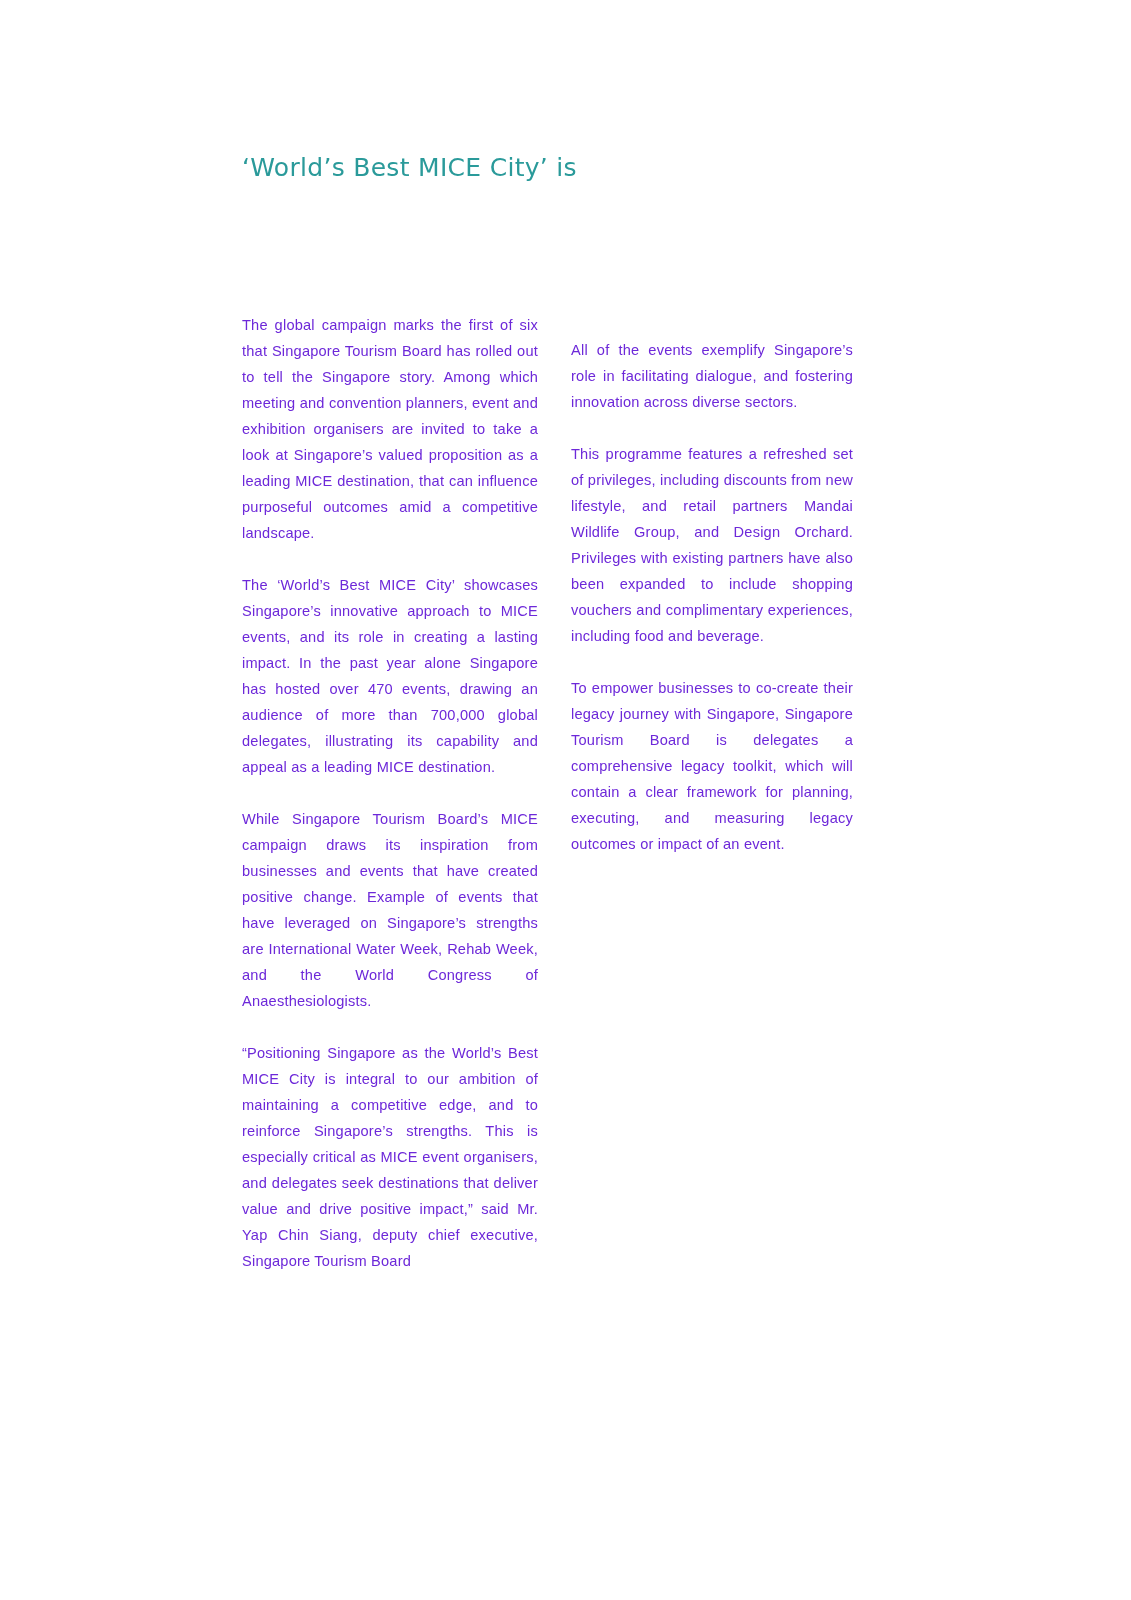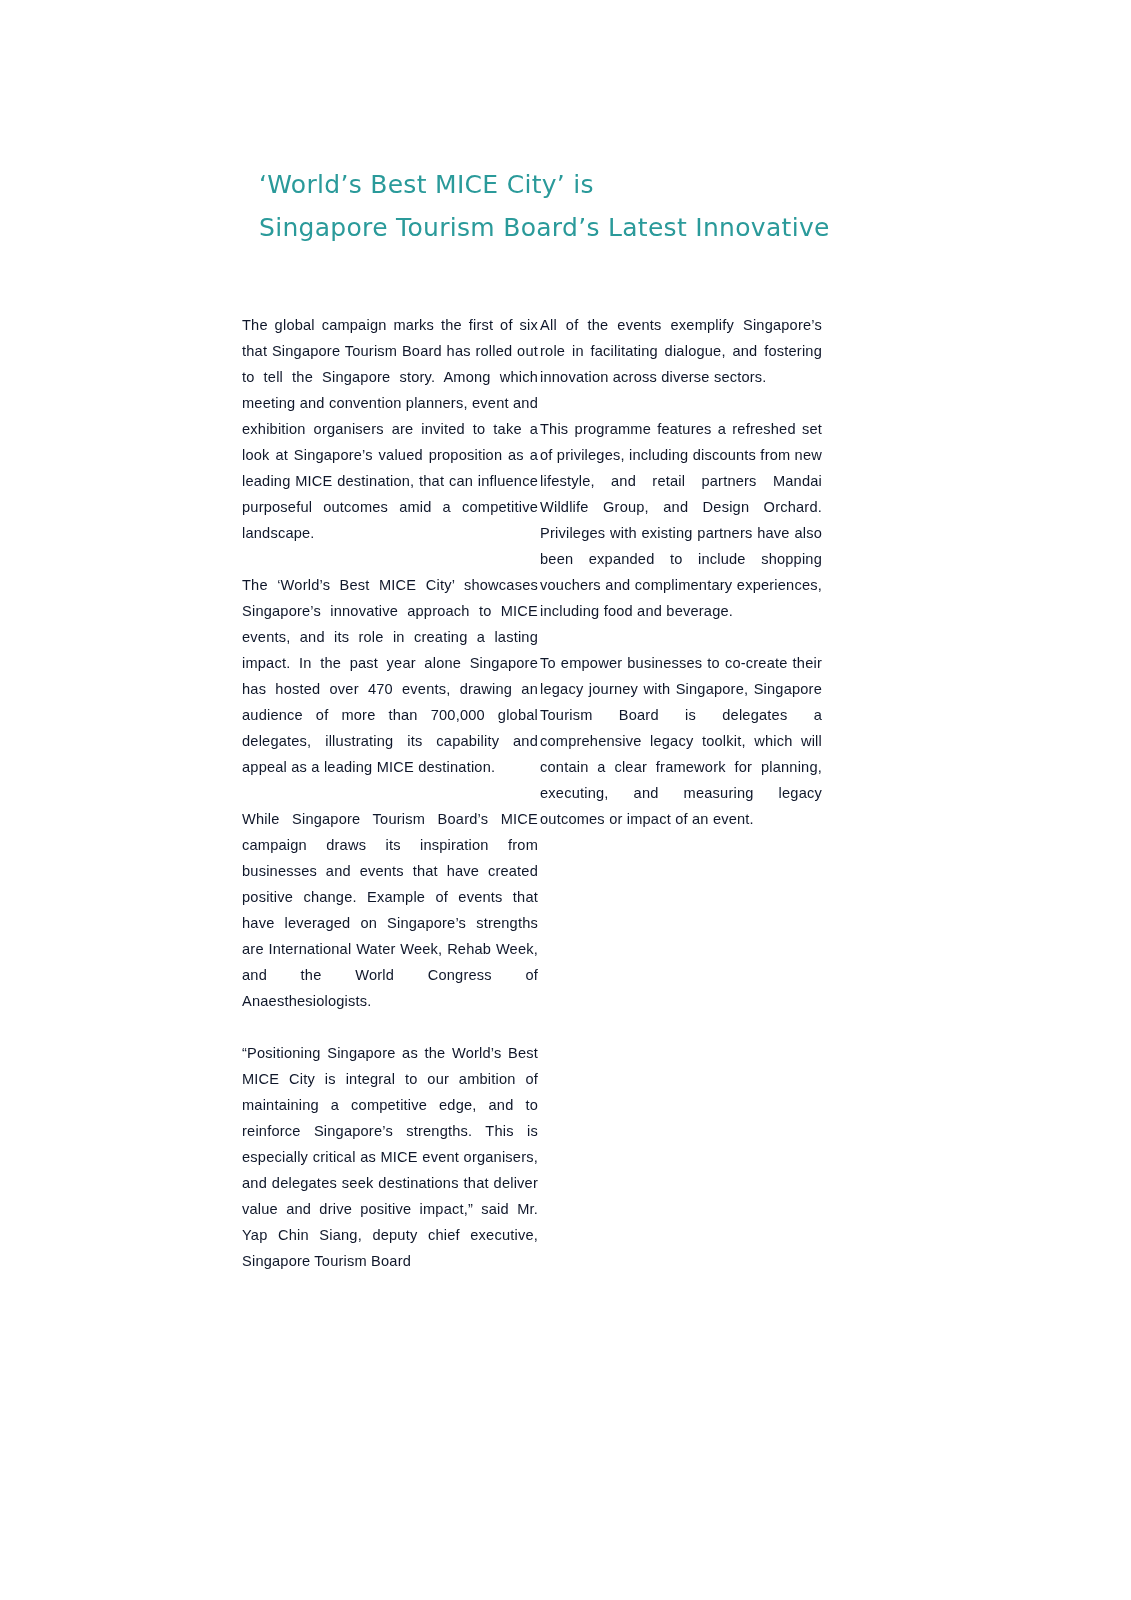--- a/index.html
+++ b/index.html
@@ -1,37 +1,36 @@
 <!DOCTYPE html>
 <html><head>
 <meta charset="utf-8">
 <style>
   html, body { margin: 0; padding: 0; background: #ffffff; }
   body { width: 1131px; height: 1600px; position: relative; overflow: hidden; }
   .title {
     position: absolute; left: 242px; top: 146px; width: 640px;
     font-family: "DejaVu Sans", sans-serif; font-size: 25px; color: #2a9a9a;
-    line-height: 43px; letter-spacing: 0.3px; margin: 17px; font-weight: normal;
+    line-height: 43px; letter-spacing: 0.3px; margin: 0; font-weight: normal;
   }
   .title div { white-space: nowrap; }
   .col {
     position: absolute; top: 312px; width: 296px;
-    font-family: "Liberation Sans", sans-serif; font-size: 14.6px; color: #0f172a;
+    font-family: "Liberation Sans", sans-serif; font-size: 14.6px; color: #6d28d9;
     line-height: 26px; letter-spacing: 0.2px;
   }
   .col.left { left: 242px; }
-  .col.right { left: 540px; width: 282px; }
+  .col.right { left: 571px; width: 282px; margin-top: 25px; }
   .col p { margin: 0 0 26px 0; text-align: justify; }
 </style>
 </head>
 <body>
 
 <h1 class="title">
   <div>‘World’s Best MICE City’ is</div>
-  <div>Singapore Tourism Board’s Latest Innovative</div>
 </h1>
 
 <div class="col left">
   <p>The global campaign marks the first of six that Singapore Tourism Board has rolled out to tell the Singapore story. Among which meeting and convention planners, event and exhibition organisers are invited to take a look at Singapore’s valued proposition as a leading MICE destination, that can influence purposeful outcomes amid a competitive landscape.</p>
   <p>The ‘World’s Best MICE City’ showcases Singapore’s innovative approach to MICE events, and its role in creating a lasting impact. In the past year alone Singapore has hosted over 470 events, drawing an audience of more than 700,000 global delegates, illustrating its capability and appeal as a leading MICE destination.</p>
   <p>While Singapore Tourism Board’s MICE campaign draws its inspiration from businesses and events that have created positive change. Example of events that have leveraged on Singapore’s strengths are International Water Week, Rehab Week, and the World Congress of Anaesthesiologists.</p>
   <p>“Positioning Singapore as the World’s Best MICE City is integral to our ambition of maintaining a competitive edge, and to reinforce Singapore’s strengths. This is especially critical as MICE event organisers, and delegates seek destinations that deliver value and drive positive impact,” said Mr. Yap Chin Siang, deputy chief executive, Singapore Tourism Board</p>
 </div>
 
 <div class="col right">

